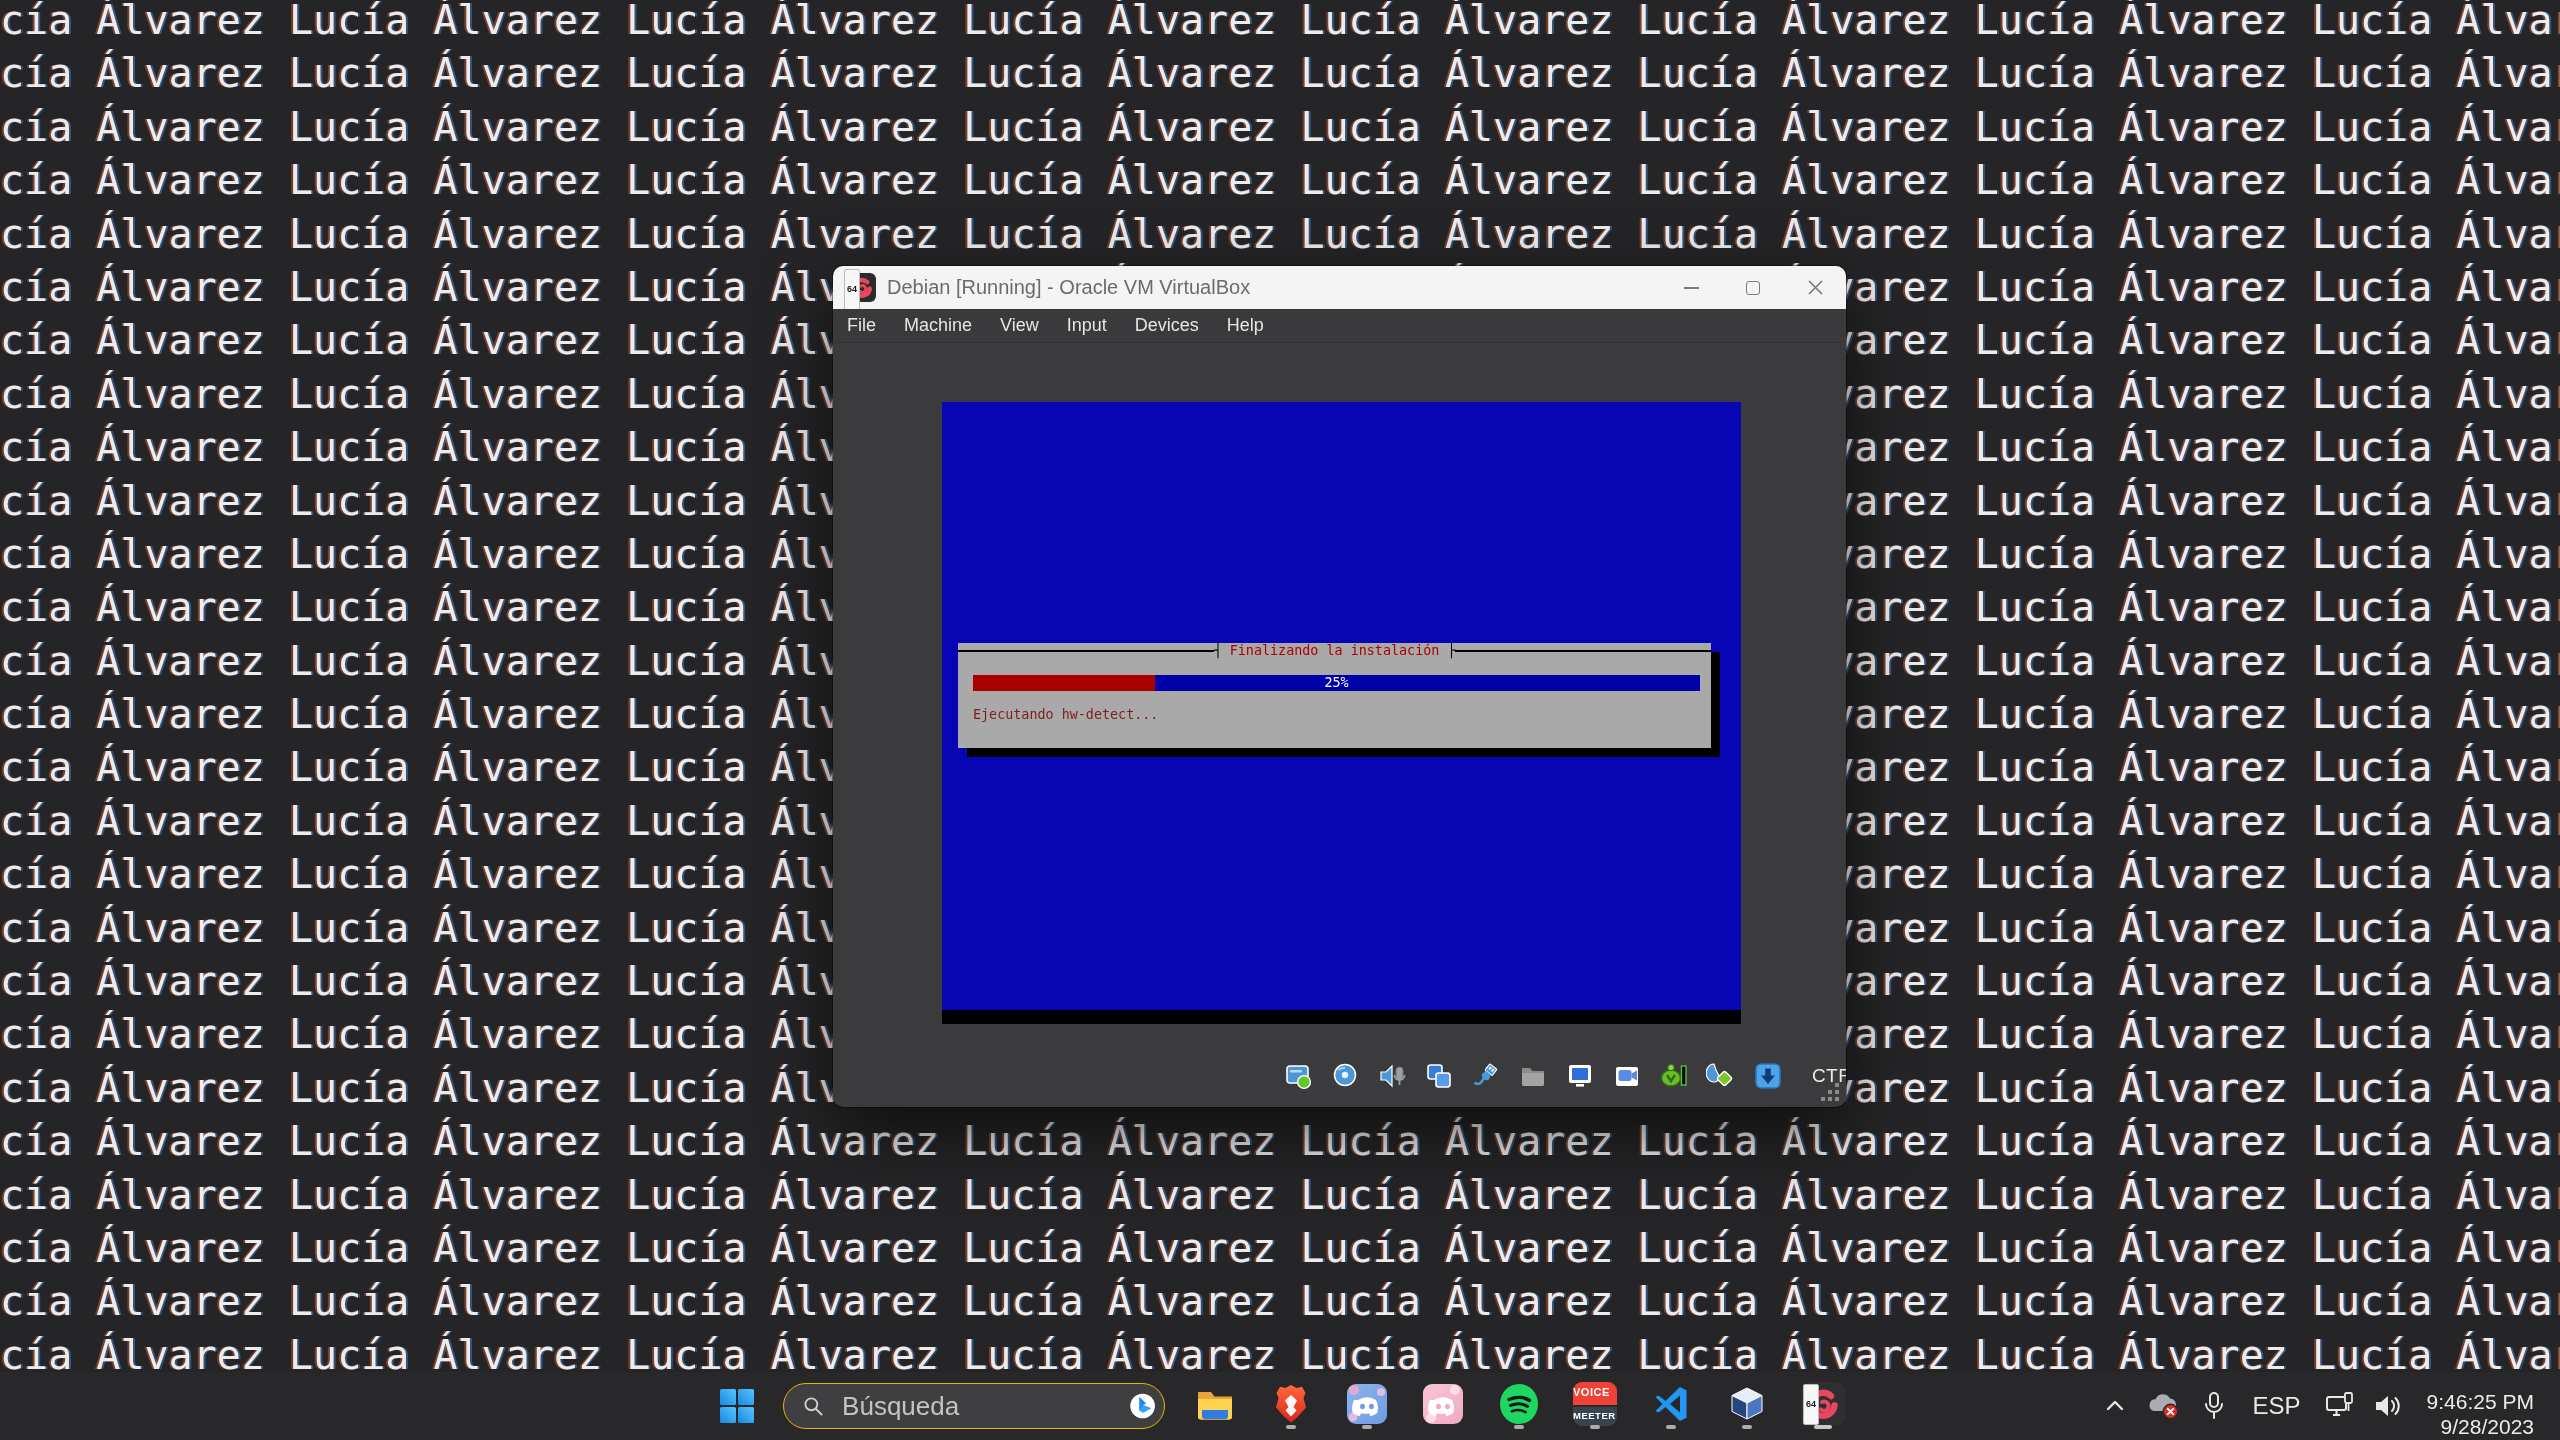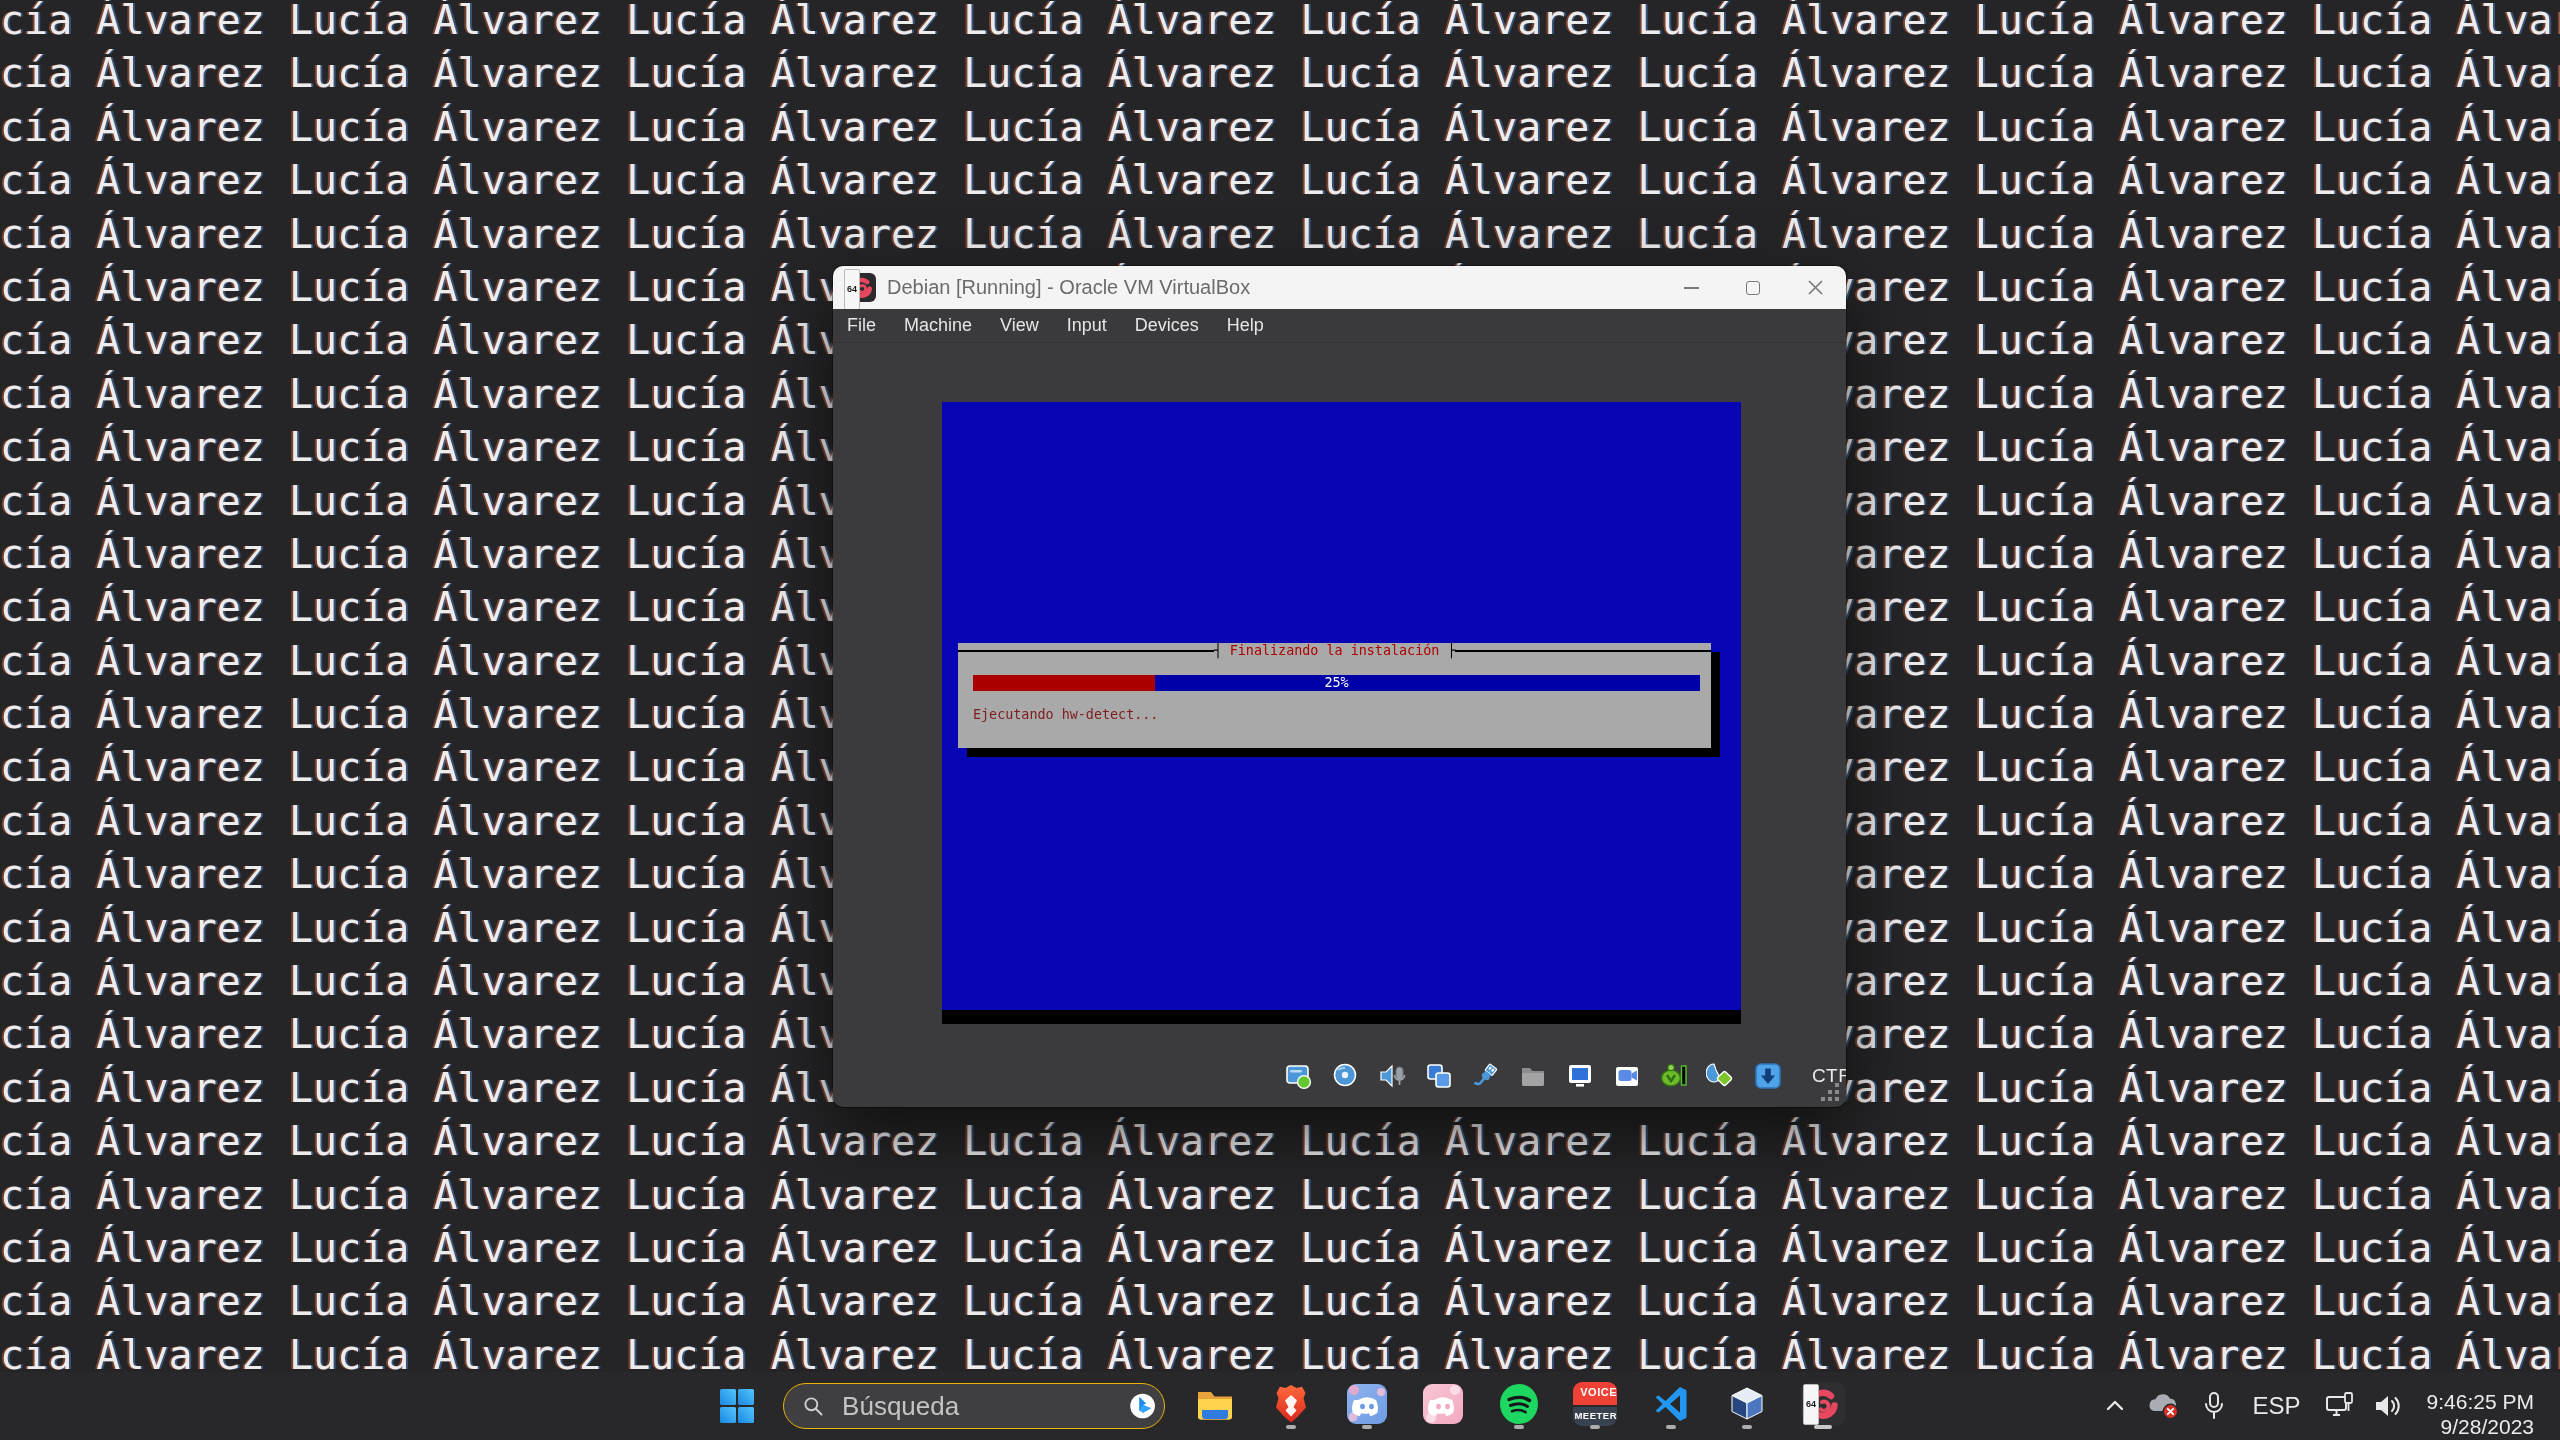--- a/index.html
+++ b/index.html
@@ -62,21 +62,21 @@
   #search-input{flex:1 1 auto;background:transparent;border:none;outline:none;color:#cbcbcb;
     font-size:26px;margin-left:16px;font-family:"Liberation Sans",sans-serif;min-width:0;}
   #search-input::placeholder{color:#c4c4c4;opacity:1;}
   #apps{position:absolute;left:1193px;top:10px;display:flex;gap:32px;}
   .tb-app{width:44px;height:48px;position:relative;display:flex;align-items:flex-start;justify-content:center;}
   .tb-app svg,.tb-app .vmx{width:44px;height:44px;}
   .dot{position:absolute;bottom:1px;left:50%;transform:translateX(-50%);width:10px;height:4px;
     border-radius:2px;background:#aeadab;}
   .dot.active{width:18px;background:#c9c8c6;}
   .vmx{border-radius:9px;overflow:hidden;display:flex;flex-direction:column;font-weight:bold;
-    text-align:right;color:#fff;}
+    text-align:left;color:#fff;}
   .vmx-top{flex:11;background:#ef4136;font-size:11px;line-height:20px;letter-spacing:.5px;}
   .vmx-bot{flex:9;background:#39434f;font-size:9.5px;line-height:17px;letter-spacing:.5px;border-top:2px solid #28282a;}
   .debx{width:44px;height:44px;border-radius:9px;background:#2f2f31;position:relative;}
   .debx .deb-badge{left:2px;top:2px;}
 
   #tray{position:absolute;right:0;top:0;height:68px;display:flex;align-items:center;}
   .tray-ic{display:flex;align-items:center;justify-content:center;height:48px;border-radius:6px;}
   #lang{color:#e9e9e9;font-size:24px;padding:0 14px;}
   #clock{color:#ececec;font-size:21px;line-height:25px;text-align:right;margin:15px 26px 0 14px;}
 </style>

